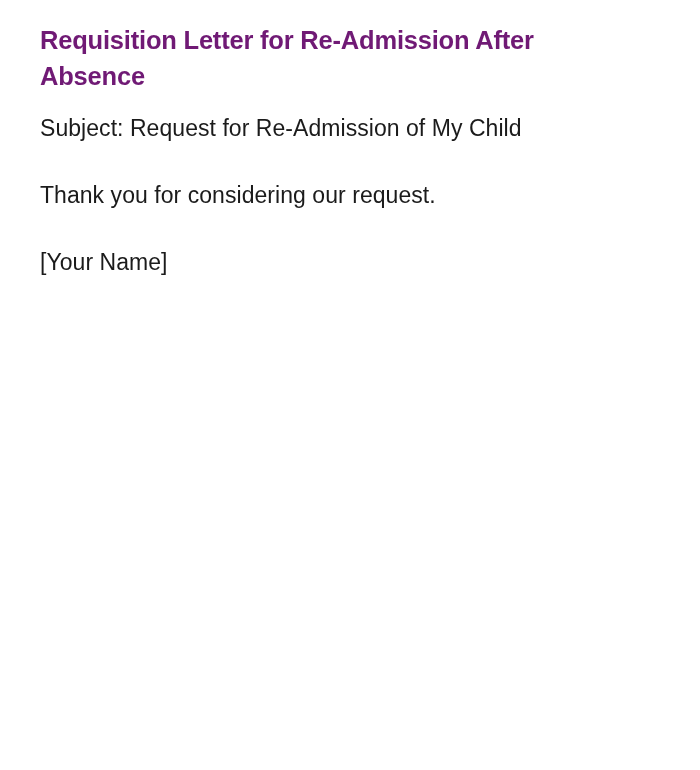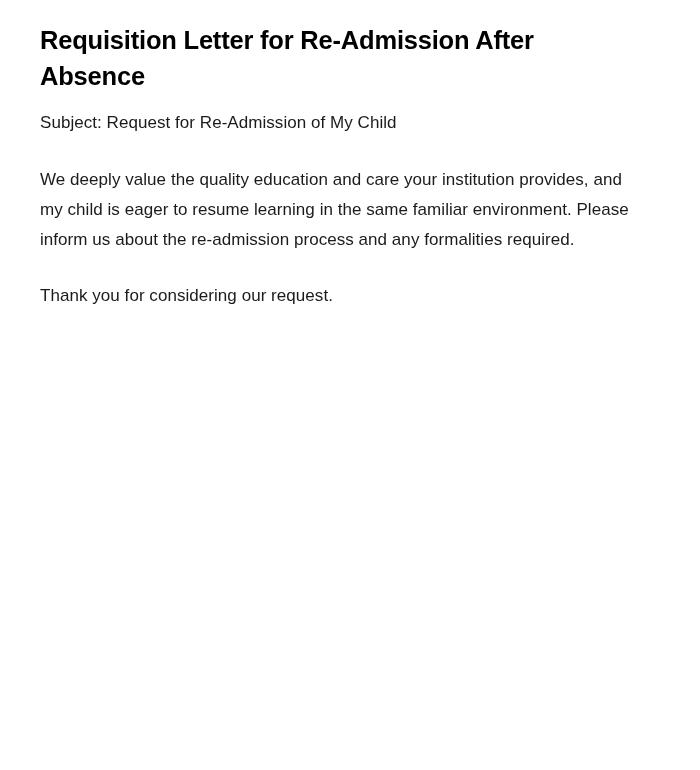--- a/index.html
+++ b/index.html
@@ -21,30 +21,30 @@
     background: #ffffff;
     padding: 22px 40px 0 40px;
   }
   .doc-title {
     margin: 0;
     padding: 0;
     font-size: 25.5px;
     font-weight: 800;
     line-height: 1.42;
     letter-spacing: -0.2px;
-    color: #000000;
+    color: #701a75;
     max-width: 540px;
   }
   .doc-body {
     margin-top: 14px;
     max-width: 604px;
   }
   .para {
     margin: 0 0 26px 0;
-    font-size: 17px;
+    font-size: 23px;
     line-height: 1.78;
     color: #1b1b1b;
     font-weight: 400;
     letter-spacing: 0.05px;
   }
   .para:last-child {
     margin-bottom: 0;
   }
 </style>
 </head>
@@ -53,20 +53,20 @@
 <div class="page">
 
   <h1 class="doc-title">Requisition Letter for Re-Admission After Absence</h1>
 
   <div class="doc-body">
 
     <p class="para">Subject: Request for Re-Admission of My Child</p>
 
 
 
-    <p class="para">We deeply value the quality education and care your institution provides, and my child is eager to resume learning in the same familiar environment. Please inform us about the re-admission process and any formalities required.</p>
 
     <p class="para">Thank you for considering our request.</p>
 
 
+    <p class="para">[Your Name]</p>
 
   </div>
 </div>
 
 </body></html>

